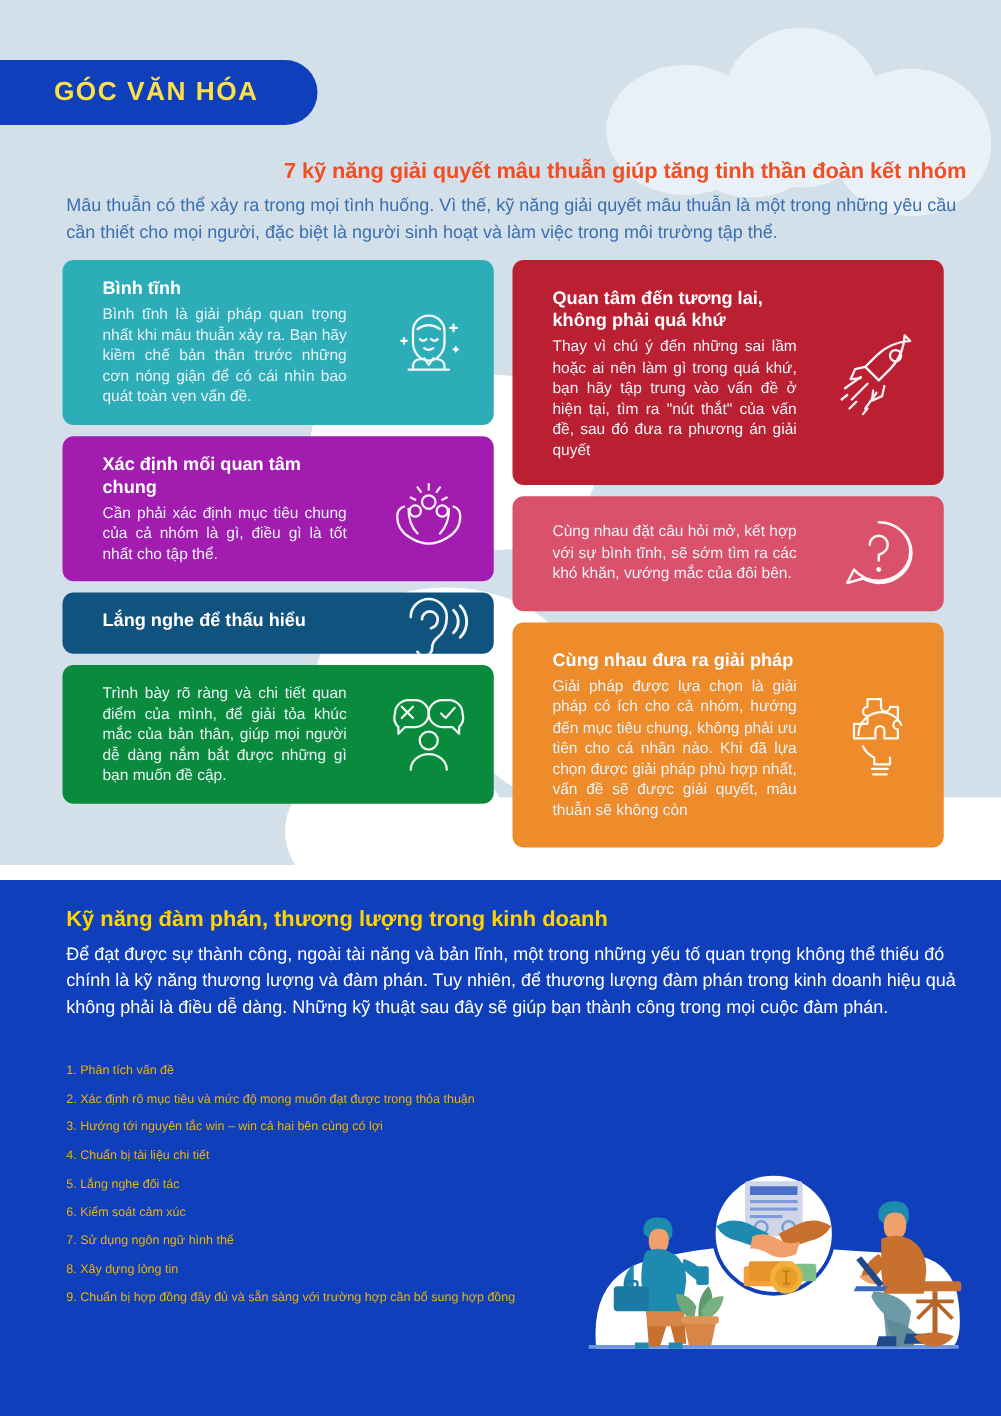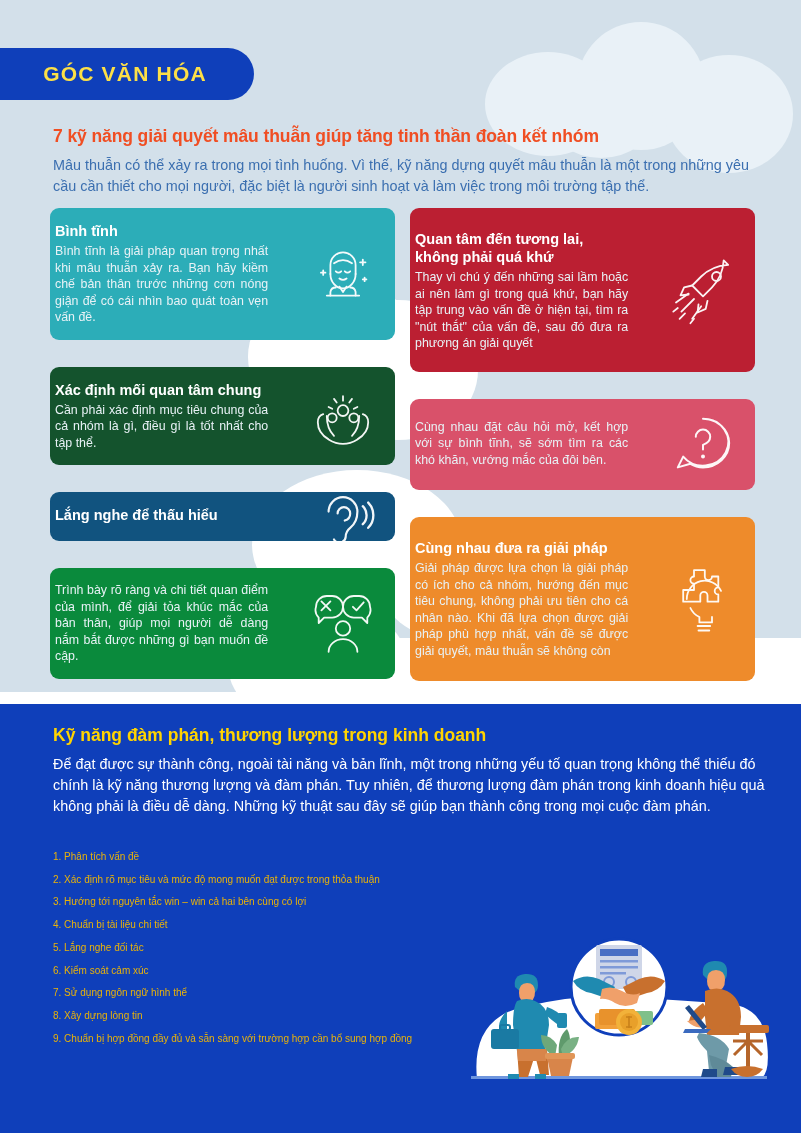--- a/index.html
+++ b/index.html
@@ -60,39 +60,40 @@
 
   
   .main-title {
     position: absolute;
     left: 53px; top: 126px;
     width: 720px;
     color: #f04e23;
     font-size: 17.5px;
     font-weight: bold;
     letter-spacing: -0.1px;
+    text-align: right;
   }
   .main-desc {
     position: absolute;
     left: 53px; top: 155px;
     width: 722px;
     color: #3b6fb0;
     font-size: 14.4px;
     line-height: 21px;
   }
 
   
   .cards-left  { position: absolute; left: 50px;  top: 208px; width: 345px; }
   .cards-right { position: absolute; left: 410px; top: 208px; width: 345px; }
 
   .card {
     position: relative;
     border-radius: 9px;
-    padding: 14px 17px 14px 5px;
-    margin-bottom: 27px;
+    padding: 14px 17px 14px 32px;
+    margin-bottom: 9px;
     color: #ffffff;
     overflow: hidden;
   }
   .card-inner { width: 66%; }
   .card-title {
     font-size: 14.5px;
     font-weight: bold;
     margin-bottom: 3px;
     line-height: 18px;
   }
@@ -176,21 +177,21 @@
     <div class="cloud-white cw-c"></div>
     <div class="cloud-white cw-d"></div>
     <div class="cloud-white cw-e"></div>
     <div class="cloud-white cw-f"></div>
 
     <div class="badge">
       <span class="badge-text">GÓC VĂN HÓA</span>
     </div>
 
     <div class="main-title">7 kỹ năng giải quyết mâu thuẫn giúp tăng tinh thần đoàn kết nhóm</div>
-    <div class="main-desc">Mâu thuẫn có thể xảy ra trong mọi tình huống. Vì thế, kỹ năng dựng quyết mâu thuẫn là một trong những yêu cầu cần thiết cho mọi người, đặc biệt là người sinh hoạt và làm việc trong môi trường tập thể.</div>
+    <div class="main-desc">Mâu thuẫn có thể xảy ra trong mọi tình huống. Vì thế, kỹ năng giải quyết mâu thuẫn là một trong những yêu cầu cần thiết cho mọi người, đặc biệt là người sinh hoạt và làm việc trong môi trường tập thể.</div>
 
     <div class="cards-left">
 
       <div class="card" style="background:#2cadb8;">
         <div class="card-inner">
           <div class="card-title">Bình tĩnh</div>
           <div class="card-body">Bình tĩnh là giải pháp quan trọng nhất khi mâu thuẫn xảy ra. Bạn hãy kiềm chế bản thân trước những cơn nóng giận để có cái nhìn bao quát toàn vẹn vấn đề.</div>
         </div>
         <div class="card-icon">
           <svg viewBox="0 0 80 80" fill="none" stroke="#ffffff" stroke-width="2" stroke-linecap="round" stroke-linejoin="round">
@@ -204,21 +205,21 @@
             <path d="M22 64 h36"></path>
             <path d="M26 64 v-4 a6 6 0 0 1 6 -5"></path>
             <path d="M54 64 v-4 a6 6 0 0 0 -6 -5"></path>
             <path d="M62 24 l0 6 M59 27 l6 0"></path>
             <path d="M18 36 l0 5 M15.5 38.5 l5 0"></path>
             <path d="M64 44 l0 4 M62 46 l4 0"></path>
           </svg>
         </div>
       </div>
 
-      <div class="card" style="background:#14532d;">
+      <div class="card" style="background:#a21caf;">
         <div class="card-inner">
           <div class="card-title">Xác định mối quan tâm chung</div>
           <div class="card-body">Cần phải xác định mục tiêu chung của cả nhóm là gì, điều gì là tốt nhất cho tập thể.</div>
         </div>
         <div class="card-icon">
           <svg viewBox="0 0 80 80" fill="none" stroke="#ffffff" stroke-width="2" stroke-linecap="round" stroke-linejoin="round">
             <path d="M18 38 q-6 2 -6 9 q0 12 12 19 q8 5 16 5 q8 0 16 -5 q12 -7 12 -19 q0 -7 -6 -9"></path>
             <path d="M22 40 q0 14 8 22"></path>
             <path d="M58 40 q0 14 -8 22"></path>
             <circle cx="40" cy="34" r="6"></circle>

